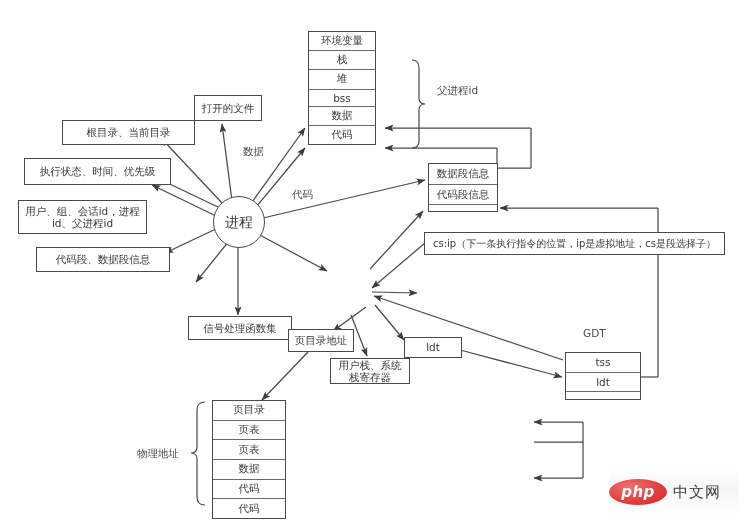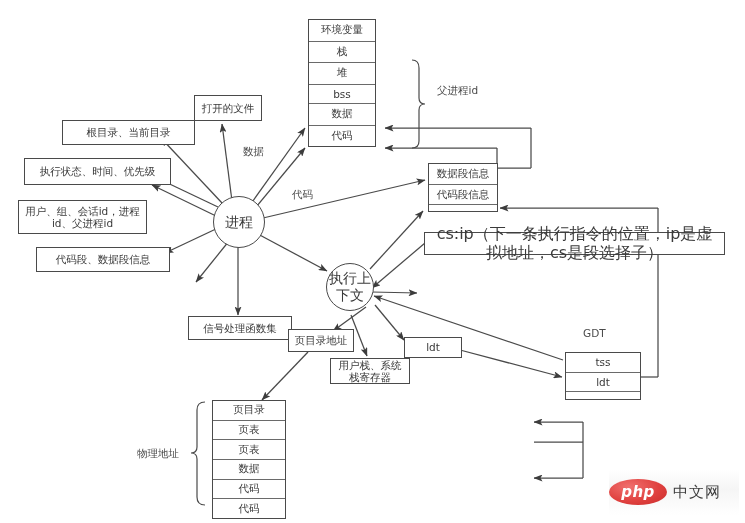--- a/index.html
+++ b/index.html
@@ -67,21 +67,21 @@
   }
   .flabel{
     position:absolute;
     color:#4a4a4a;
     font-size:10.5px;
     white-space:nowrap;
     z-index:3;
     background:transparent;
   }
   .wide-note{
-    font-size:16px;
+    font-size:10px;
     padding:0 6px;
   }
   
   #watermark{
     position:absolute;
     right:6px;bottom:8px;
     width:130px;height:46px;
     z-index:6;
     display:flex;align-items:center;
     gap:6px;
@@ -170,21 +170,21 @@
 
     <g stroke="#4a4a4a" stroke-width="1.2" fill="none">
       <path d="M412,60 Q419,60 419,68 L419,98 Q419,104 425,104 Q419,104 419,110 L419,141 Q419,148 412,148"></path>
     </g>
 
     <g stroke="#4a4a4a" stroke-width="1.2" fill="none">
       <path d="M205,402 Q197,402 197,410 L197,447 Q197,453 191,453 Q197,453 197,459 L197,497 Q197,505 205,505"></path>
     </g>
   </svg>
 
-  <div class="stack" id="linear-stack" style="left:308px;top:19px;width:68px;height:128px;">
+  <div class="stack" id="linear-stack" style="left:308px;top:31px;width:68px;height:114px;">
     <div class="cell">环境变量</div>
     <div class="cell">栈</div>
     <div class="cell">堆</div>
     <div class="cell">bss</div>
     <div class="cell">数据</div>
     <div class="cell">代码</div>
   </div>
   <div class="flabel" style="left:437px;top:84px;">父进程id</div>
 
   <div class="node" style="left:194px;top:95px;width:68px;height:26px;">打开的文件</div>
@@ -196,22 +196,20 @@
   <div class="node" style="left:18px;top:200px;width:129px;height:34px;white-space:pre-line;">用户、组、会话id，进程
 id、父进程id</div>
 
   <div class="node" style="left:36px;top:247px;width:134px;height:25px;">代码段、数据段信息</div>
 
 
   <div class="node" style="left:188px;top:316px;width:104px;height:24px;">信号处理函数集</div>
 
   <div class="circle" style="left:213px;top:196px;width:52px;height:52px;">进程</div>
 
-  <div class="circle" style="left:326px;top:263px;width:48px;height:48px;white-space:pre-line;">执行上
-下文</div>
 
   <div class="flabel" style="left:243px;top:145px;">数据</div>
   <div class="flabel" style="left:292px;top:188px;">代码</div>
 
   <div class="stack" id="segment-table" style="left:428px;top:163px;width:70px;height:49px;">
     <div class="cell">数据段信息</div>
     <div class="cell">代码段信息</div>
     <div class="cell"></div>
   </div>
 

